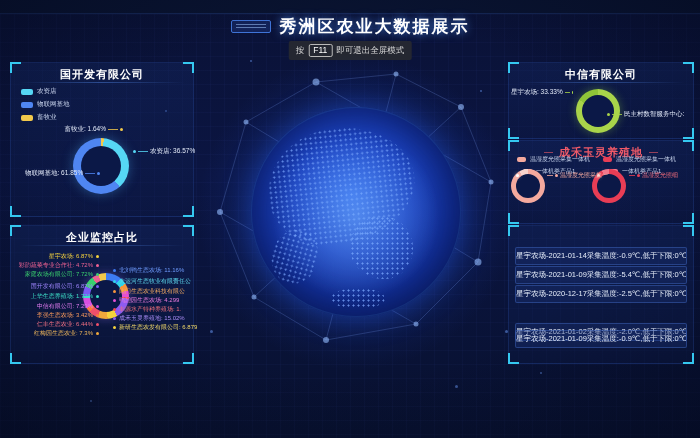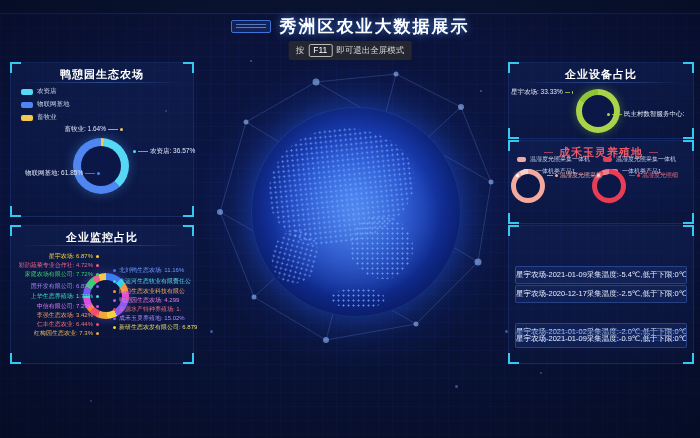--- a/index.html
+++ b/index.html
@@ -148,21 +148,21 @@
   <span class="particle" style="left:455px;top:385px;width:3px;height:3px;"></span>
   <span class="particle" style="left:90px;top:400px;width:2px;height:2px;"></span>
 
   <div class="vignette"></div>
 
   <div class="panel" style="left:10px;top:62px;width:182px;height:153px;">
     <span class="c tl"></span>
       <span class="c tr"></span>
       <span class="c bl"></span>
       <span class="c br"></span>
-    <div class="p-title">鸭憩园生态农场</div>
+    <div class="p-title">国开发有限公司</div>
     <div class="divider"></div>
     <div class="lg" style="left:10px;top:24px;">
       <div class="lg-row">
         <span class="sw" style="background:#56d7f5;"></span>
         <span class="lg-t">农资店</span>
       </div>
       <div class="lg-row">
         <span class="sw" style="background:#4f86f2;"></span>
         <span class="lg-t">物联网基地</span>
       </div>
@@ -267,21 +267,21 @@
         <span class="em-d" style="background:#f5d23d;"></span>
         <span>新研生态农发有限公司: 6.879</span>
       </div>
   </div>
 
   <div class="panel" style="left:508px;top:62px;width:184px;height:75px;">
     <span class="c tl"></span>
       <span class="c tr"></span>
       <span class="c bl"></span>
       <span class="c br"></span>
-    <div class="p-title">企业设备占比</div>
+    <div class="p-title">中信有限公司</div>
     <div class="divider"></div>
     <div class="donut donutC">
         <div class="hole"></div>
       </div>
     <div class="co" style="left:2px;top:25px;width:62px;justify-content:flex-end;">
       <span class="co-t">星宇农场: 33.33%</span>
       <span class="co-l" style="background:rgba(169,212,74,.8);"></span>
       <span class="co-d" style="background:#a9d44a;"></span>
     </div>
     <div class="co" style="left:98px;top:47px;">
@@ -339,18 +339,19 @@
       <span class="co-d" style="background:#e83d55;"></span>
       <span class="co-t" style="color:#e86a7a;font-size:6px;">温湿度光照细</span>
     </div>
   </div>
 
   <div class="panel" style="left:508px;top:225px;width:184px;height:137px;">
     <span class="c tl"></span>
       <span class="c tr"></span>
       <span class="c bl"></span>
       <span class="c br"></span>
+    <div class="alarm-row" style="top:21px;">星宇农场-2021-01-14采集温度:-0.9℃,低于下限:0℃</div>
     <div class="alarm-row" style="top:40px;">星宇农场-2021-01-09采集温度:-5.4℃,低于下限:0℃</div>
     <div class="alarm-row" style="top:59px;">星宇农场-2020-12-17采集温度:-2.5℃,低于下限:0℃</div>
     <div class="alarm-row" style="top:97px;">星宇农场-2021-01-02采集温度:-2.0℃,低于下限:0℃</div>
     <div class="alarm-row" style="top:104px;">星宇农场-2021-01-09采集温度:-0.9℃,低于下限:0℃</div>
   </div>
 </div>
 
 </body></html>

